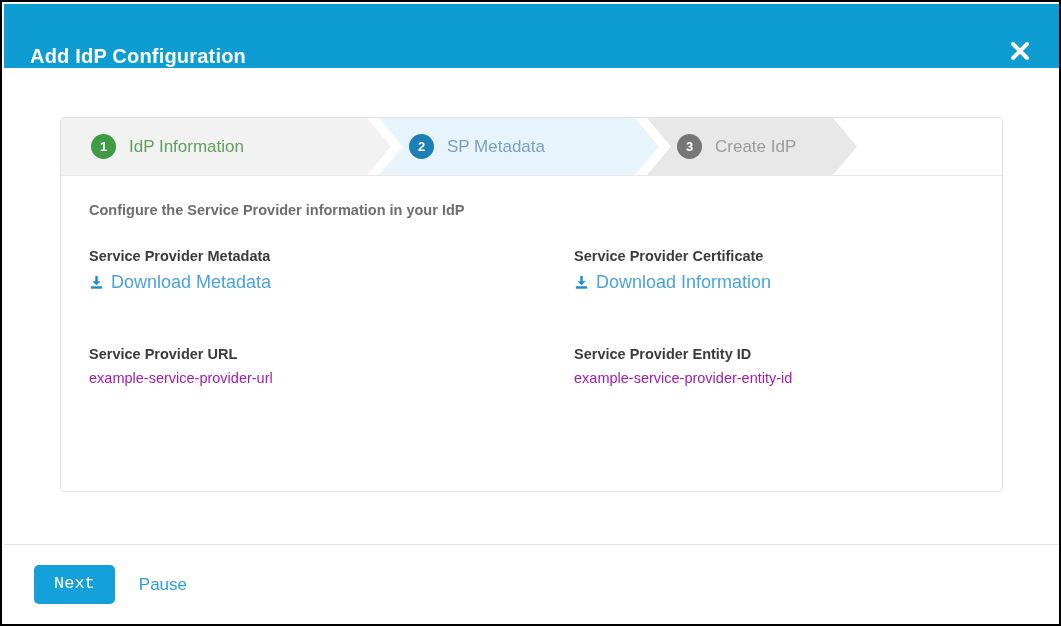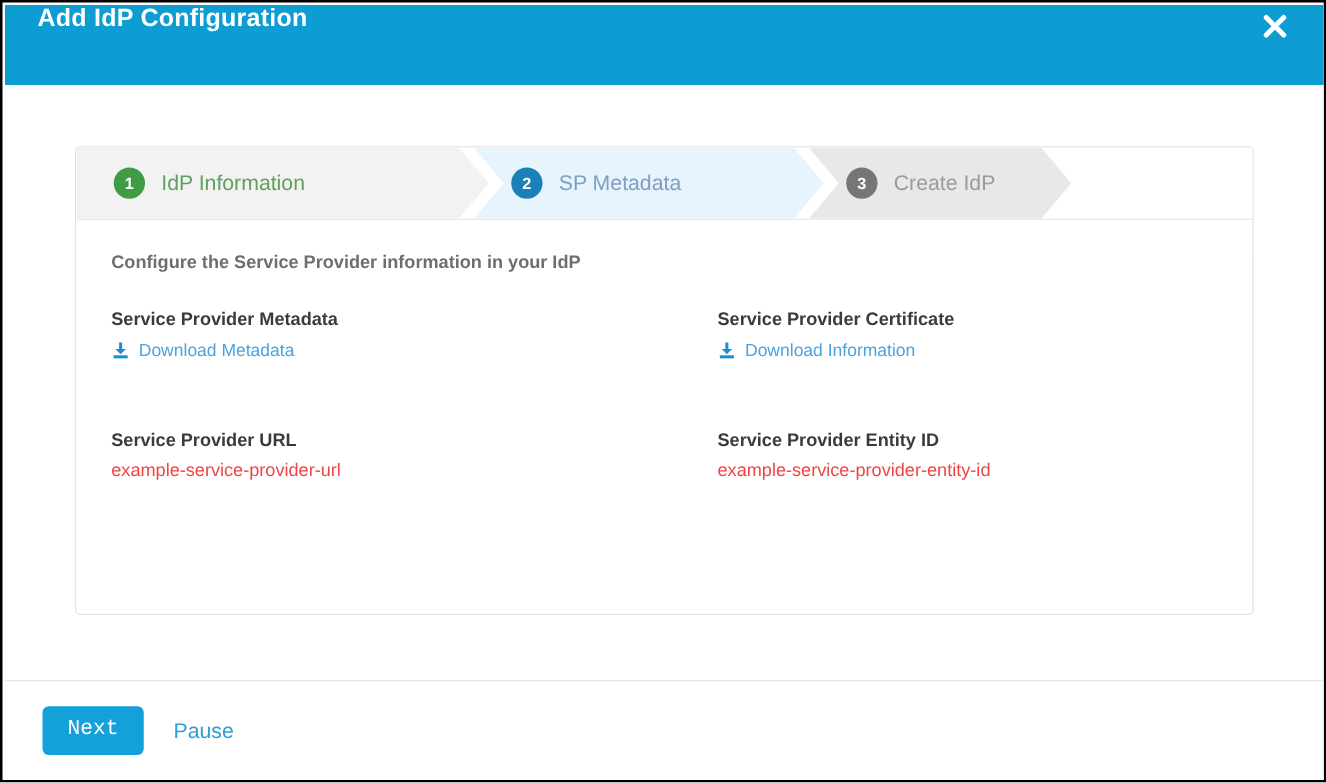--- a/index.html
+++ b/index.html
@@ -24,21 +24,21 @@
 
   
   .modal-header {
     position: absolute;
     left: 2px;
     top: 2px;
     width: 1055px;
     height: 64px;
     background: #0d9dd3;
     display: flex;
-    align-items: flex-start;
+    align-items: flex-end;
     justify-content: space-between;
     box-sizing: border-box;
     padding: 0 22px 0 26px;
   }
   .modal-title {
     color: #ffffff;
     font-size: 20px;
     font-weight: bold;
     letter-spacing: 0.2px;
     white-space: nowrap;
@@ -158,28 +158,28 @@
     row-gap: 52px;
   }
   .field-title {
     font-size: 14.5px;
     font-weight: bold;
     color: #3b3b3b;
     margin: 0 0 8px 0;
   }
   .field-value {
     font-size: 14.5px;
-    color: #ef4444;
+    color: #a21caf;
     margin: 0;
   }
   .dl-link {
     display: inline-flex;
     align-items: center;
     gap: 7px;
-    font-size: 14px;
+    font-size: 18px;
     color: #4aa3df;
     text-decoration: none;
     cursor: pointer;
   }
   .dl-icon { display: block; flex: none; }
 
   
   .modal-footer {
     position: absolute;
     left: 2px;

